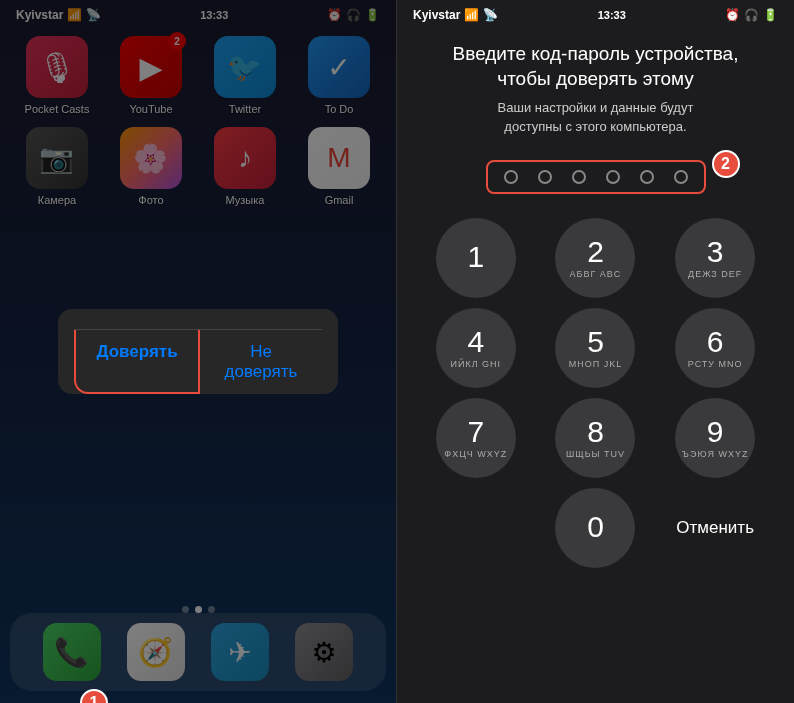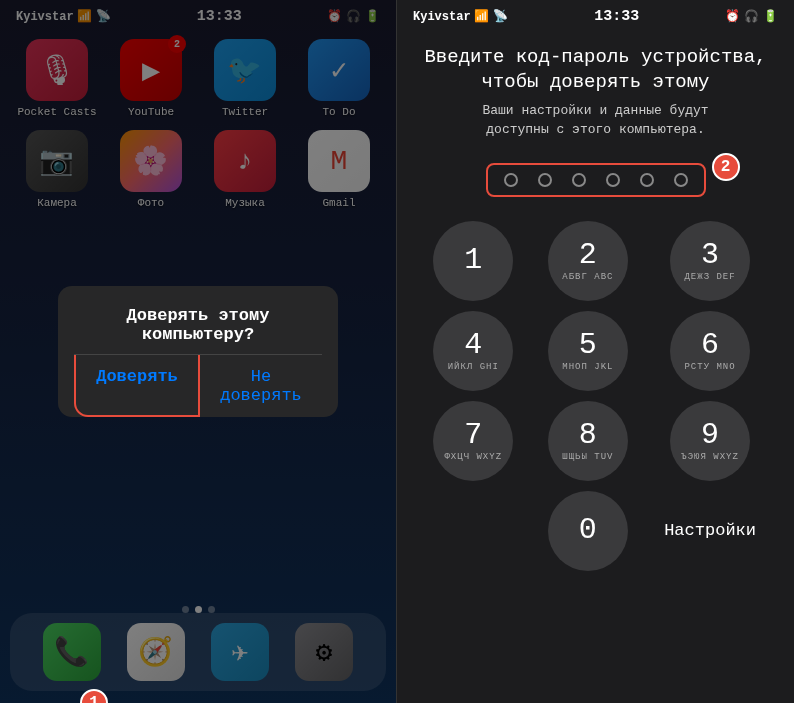--- a/index.html
+++ b/index.html
@@ -11,21 +11,20 @@
       align-items: center;
       justify-content: center;
       font-family: -apple-system, 'SF Pro Display', 'Helvetica Neue', Arial, sans-serif;
       overflow: hidden;
     }
     .container {
       display: flex;
       width: 794px;
       height: 703px;
       background: #fca5a5;
-      font-family: Liberation Mono, monospace;
     }
 
     
     .phone-left {
       width: 397px;
       height: 703px;
       background: linear-gradient(180deg, #1a1a2e 0%, #16213e 40%, #0f3460 100%);
       position: relative;
       overflow: hidden;
       border-right: 1px solid #333;
@@ -34,21 +33,21 @@
       display: flex;
       justify-content: space-between;
       align-items: center;
       padding: 8px 16px 4px;
       color: white;
       font-size: 12px;
       font-weight: 600;
     }
     .status-left { display: flex; align-items: center; gap: 4px; }
     .status-right { display: flex; align-items: center; gap: 4px; }
-    .time { font-size: 15px; font-weight: 600; }
+    .time { font-size: 11px; font-weight: 600; }
 
     
     .app-grid {
       display: grid;
       grid-template-columns: repeat(4, 1fr);
       gap: 12px;
       padding: 10px 16px;
     }
     .app-item {
       display: flex;
@@ -415,21 +414,20 @@
       <div class="app-item">
         <div class="app-icon app-gmail">
           <span style="color:#ea4335;font-size:28px;">M</span>
         </div>
         <span class="app-label">Gmail</span>
       </div>
     </div>
 
     <div class="dialog-overlay">
       <div class="dialog">
-        <div class="dialog-title">Доверять этому компьютеру?</div>
         <div class="dialog-buttons">
           <div class="dialog-btn trust">Доверять</div>
           <div class="dialog-btn no-trust">Не доверять</div>
         </div>
         <div class="step-badge badge-1" style="position:absolute;bottom:-14px;left:80px;">1</div>
       </div>
     </div>
 
     <div class="page-dots">
       <div class="dot"></div>
@@ -524,16 +522,16 @@
       <div class="num-btn">
         <span class="num-main">9</span>
         <span class="num-sub">ЪЭЮЯ WXYZ</span>
       </div>
 
       <div class="empty-cell"></div>
       <div class="num-btn zero-row">
         <span class="num-main">0</span>
         <span class="num-sub"></span>
       </div>
-      <div class="cancel-btn">Настройки</div>
+      <div class="cancel-btn">Отменить</div>
     </div>
   </div>
 </div>
 
 </body></html>

